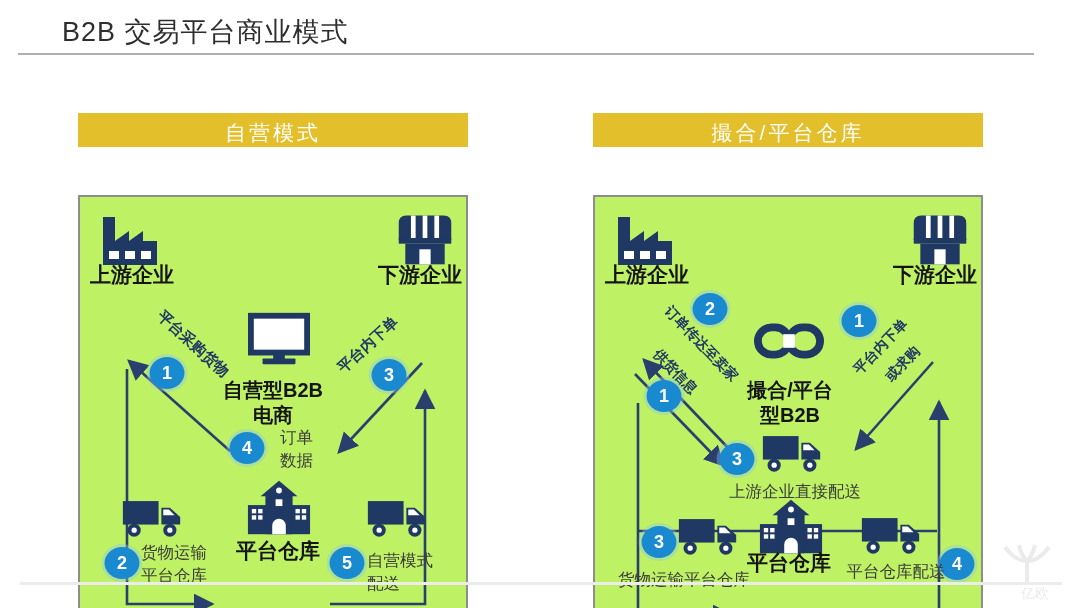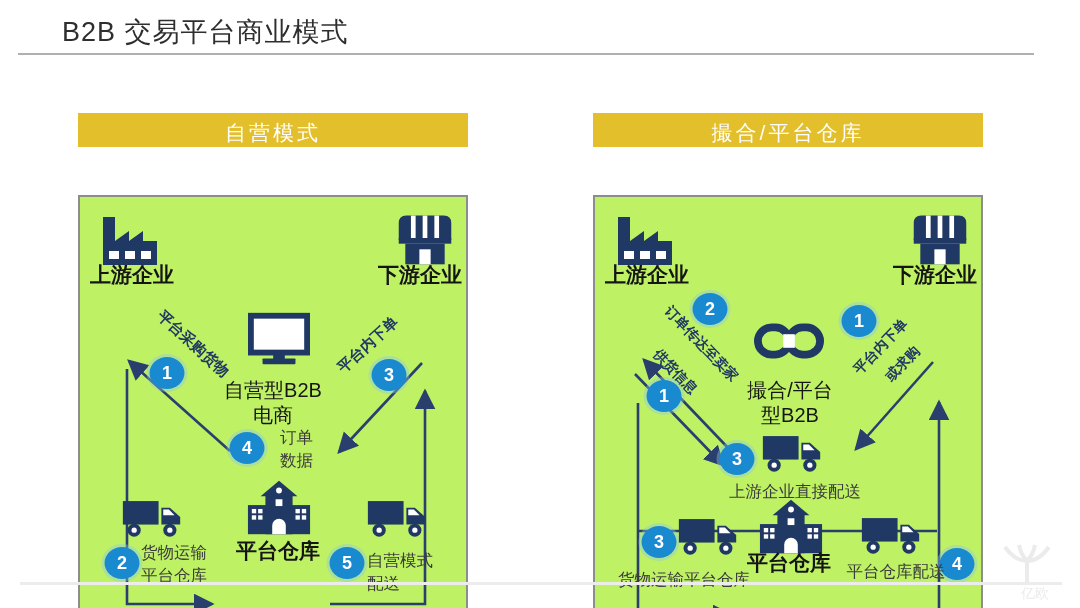--- a/index.html
+++ b/index.html
@@ -9,21 +9,21 @@
   #title-rule{position:absolute;left:18px;top:53px;width:1016px;height:2px;background:#b0b0b0;}
   #footer-rule{position:absolute;left:20px;top:582px;width:1042px;height:3px;background:#ececec;}
   .panel{position:absolute;top:113px;width:390px;}
   .panel-header{height:34px;background:#e3bf2c;color:#fff;font-size:21px;font-weight:normal;
                 text-align:center;line-height:39px;letter-spacing:3px;}
   .panel-body{position:relative;height:512px;border:2px solid #8d8d8d;background:#bef264;box-sizing:border-box;margin-top:48px;}
   .connectors{position:absolute;left:0;top:0;width:100%;height:100%;}
   .icon{position:absolute;transform:translate(-50%,-50%);}
   .corp-label{position:absolute;font-size:21px;font-weight:bold;color:#151515;white-space:nowrap;}
   .platform-label{position:absolute;transform:translate(-50%,-50%);text-align:center;font-size:20px;
-                  font-weight:normal;color:#151515;line-height:25px;white-space:nowrap;}
+                  font-weight:bold;color:#151515;line-height:25px;white-space:nowrap;}
   .warehouse-label{position:absolute;transform:translate(-50%,-50%);font-size:21px;font-weight:bold;
                    color:#151515;white-space:nowrap;}
   .flow-label{position:absolute;font-size:15px;font-weight:600;color:#1f3864;white-space:nowrap;}
   .flow-label.sm{font-size:14px;}
   .step-label{position:absolute;font-size:16.5px;color:#3c3c3c;line-height:23px;white-space:nowrap;}
   .step-label.ctr{transform:translate(-50%,-50%);text-align:left;}
   .num-circle{position:absolute;width:35px;height:32px;border-radius:50%;background:#1a8ad0;color:#fff;
               font-weight:bold;font-size:18px;display:flex;align-items:center;justify-content:center;
               transform:translate(-50%,-50%);box-shadow:0 0 0 3px rgba(141,197,235,0.4);}
   #watermark{position:absolute;left:995px;top:543px;width:70px;height:62px;opacity:0.55;}

